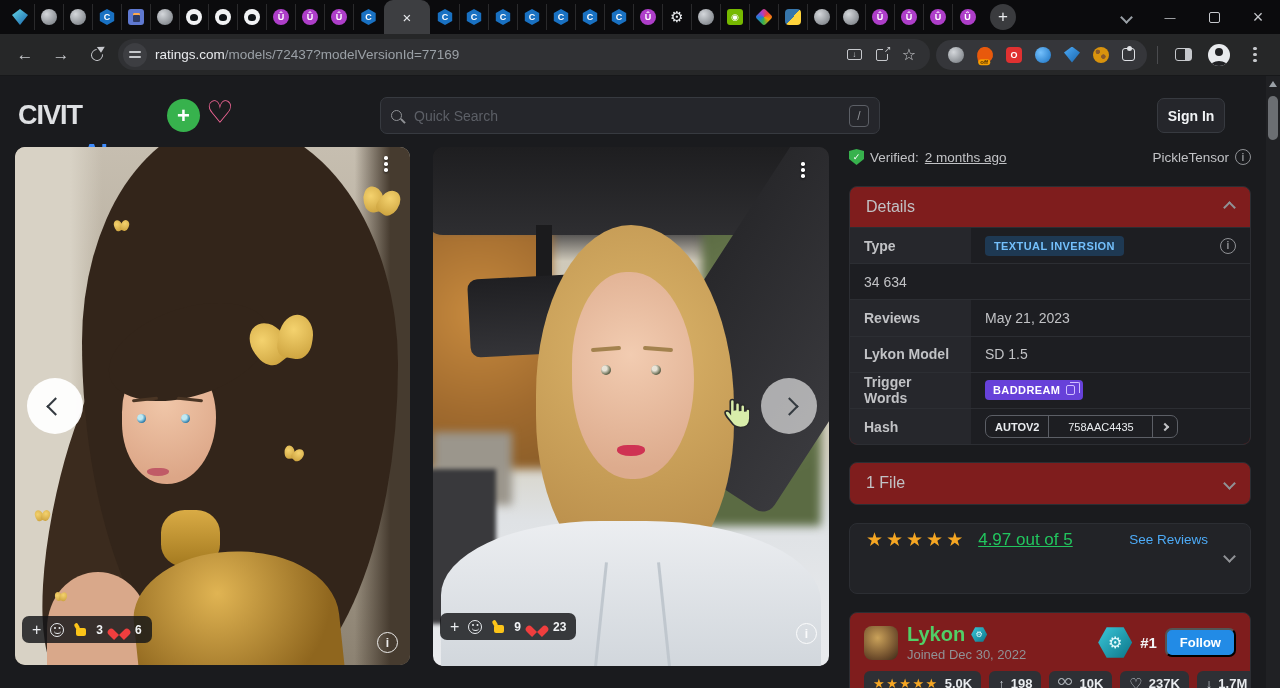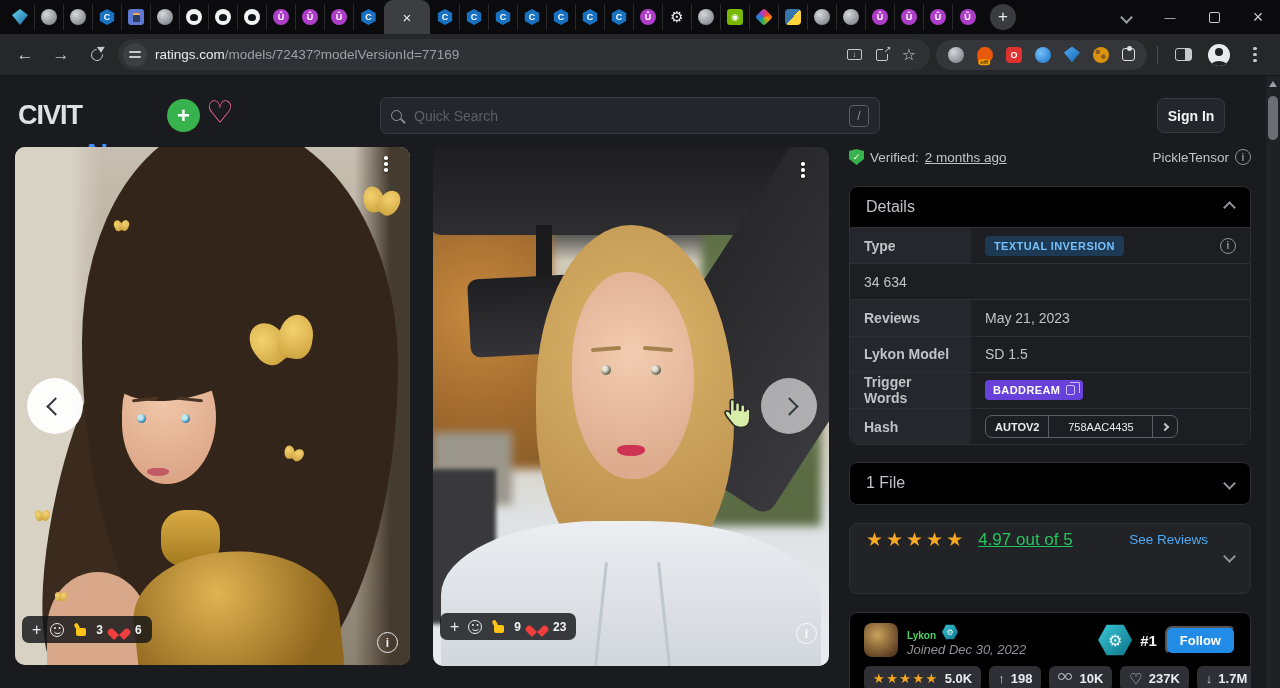--- a/index.html
+++ b/index.html
@@ -169,21 +169,21 @@
   .nav-arrow .chev{width:13px;height:13px;border-width:2.5px;}
 
   
   .verified-row{position:absolute;left:849px;top:149px;width:402px;display:flex;align-items:center;font-size:13.5px;color:#c1c2c5;gap:6px;}
   .icon-shield{width:15px;height:16px;background:#37b24d;clip-path:polygon(50% 0,100% 12%,100% 62%,50% 100%,0 62%,0 12%);display:flex;align-items:center;justify-content:center;color:#fff;font-size:9px;flex:none;}
   .icon-shield::before{content:"✓";}
   .verified-link{text-decoration:underline;color:#c1c2c5;}
   .format-chip{margin-left:auto;display:flex;align-items:center;gap:6px;color:#c1c2c5;}
   .format-chip .info-circle{color:#909296;}
 
-  .panel{position:absolute;left:849px;width:402px;background:#000000;border:1px solid #2c2e33;border-radius:8px;overflow:hidden;}
+  .panel{position:absolute;left:849px;width:402px;background:#7f1d1d;border:1px solid #2c2e33;border-radius:8px;overflow:hidden;}
   .panel-head{display:flex;align-items:center;justify-content:space-between;padding:11px 16px;font-size:16px;color:#c1c2c5;}
   .panel-head .chev{color:#909296;}
   .details-panel{top:186px;height:259px;}
   .detail-row{display:flex;border-top:1px solid #2c2e33;height:36.2px;}
   .detail-label{width:121px;background:#26272c;color:#c1c2c5;font-size:14px;font-weight:bold;display:flex;align-items:center;padding:0 14px;flex:none;}
   .detail-value{flex:1;background:#1d1e22;color:#c1c2c5;font-size:14px;display:flex;align-items:center;padding:0 14px;gap:8px;}
   .badge-ti{background:rgba(34,139,230,.25);color:#74c0fc;font-size:11px;font-weight:bold;letter-spacing:.4px;padding:4px 9px;border-radius:4px;}
   .row-end-info{margin-left:auto;color:#909296;}
   .badge-trigger{background:#6741d9;color:#fff;font-size:11px;font-weight:bold;letter-spacing:.4px;padding:4px 8px;border-radius:4px;display:flex;align-items:center;gap:6px;}
   .icon-copy{width:9px;height:10px;border:1.3px solid #d0bfff;border-radius:2px;position:relative;}
@@ -204,26 +204,26 @@
   .stars5::before{content:"★★★★★";}
   .rev-score{font-size:17px;color:#22c55e;text-decoration:underline;}
   .see-reviews{margin-left:auto;margin-right:26px;color:#4dabf7;font-size:13.5px;}
   .rev-chev{position:absolute;right:16px;top:28px;color:#909296;}
 
   .creator-panel{top:612px;height:90px;}
   .creator-top{display:flex;align-items:center;padding:10px 14px 0 14px;gap:9px;}
   .creator-avatar{width:34px;height:34px;border-radius:8px;background:radial-gradient(circle at 40% 35%,#caa25a,#6b4a2a 70%,#3a2a18);flex:none;}
   .creator-nameblock{display:flex;flex-direction:column;gap:1px;}
   .creator-namerow{display:flex;align-items:center;gap:6px;}
-  .creator-name{color:#51cf66;font-size:10px;font-weight:bold;margin-top:7px;}
+  .creator-name{color:#51cf66;font-size:20px;font-weight:bold;}
   .hex{clip-path:polygon(25% 5%,75% 5%,100% 50%,75% 95%,25% 95%,0 50%);background:linear-gradient(135deg,#3bc9db,#0b7285);display:flex;align-items:center;justify-content:center;color:#e3fafc;}
   .hex-sm{width:16px;height:16px;font-size:8px;}
   .hex-lg{width:34px;height:34px;font-size:16px;}
   .hex::before{content:"⚙";}
-  .creator-joined{color:#909296;font-size:13px;font-style:italic;}
+  .creator-joined{color:#909296;font-size:13px;}
   .creator-right{margin-left:auto;display:flex;align-items:center;gap:8px;}
   .rank-label{color:#f1f3f5;font-size:15px;font-weight:bold;}
   .follow-btn{background:#228be6;color:#fff;font-size:13px;font-weight:bold;border-radius:7px;padding:5px 13px;}
   .creator-stats{display:flex;align-items:center;gap:8px;padding:9px 14px 0 14px;}
   .stat-badge{background:#2e3035;border-radius:6px;height:25px;display:flex;align-items:center;gap:6px;padding:0 9px;}
   .stat-value{font-size:13px;font-weight:bold;color:#e9ecef;}
   .stat-icon{display:inline-flex;align-items:center;color:#ced4da;font-size:13px;position:relative;}
   .stat-icon[data-icon="stars-5"]::before{content:"★★★★★";color:#f5a623;font-size:13px;letter-spacing:1.5px;}
   .stat-icon[data-icon="upload"]::before{content:"↑";font-weight:bold;}
   .stat-icon[data-icon="download"]::before{content:"↓";font-weight:bold;}

